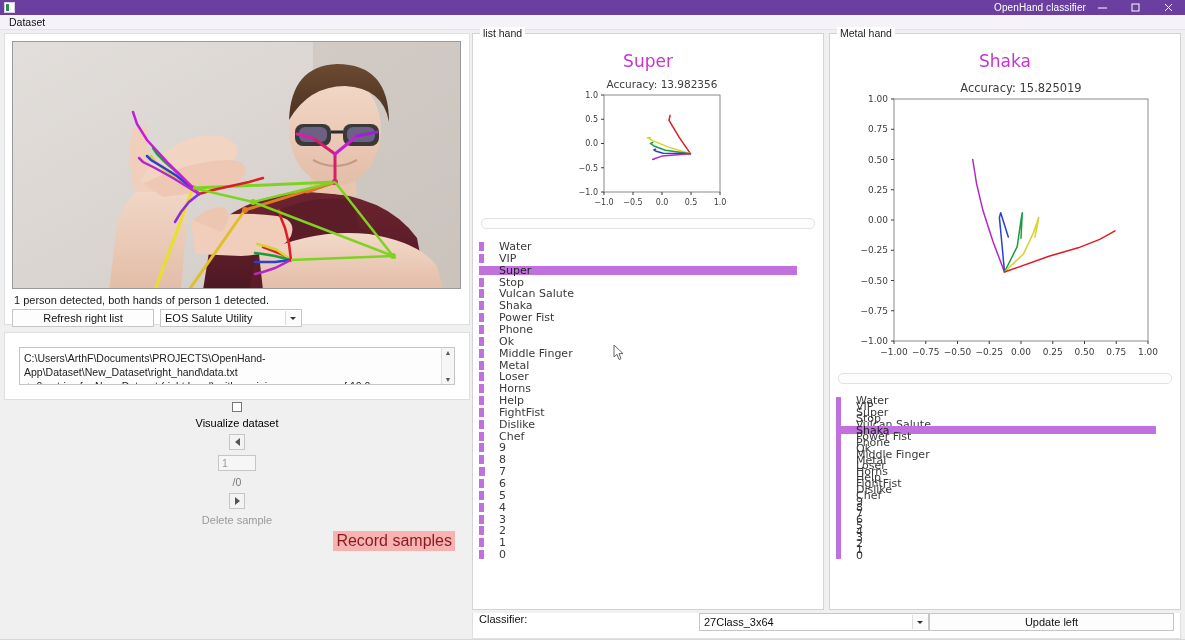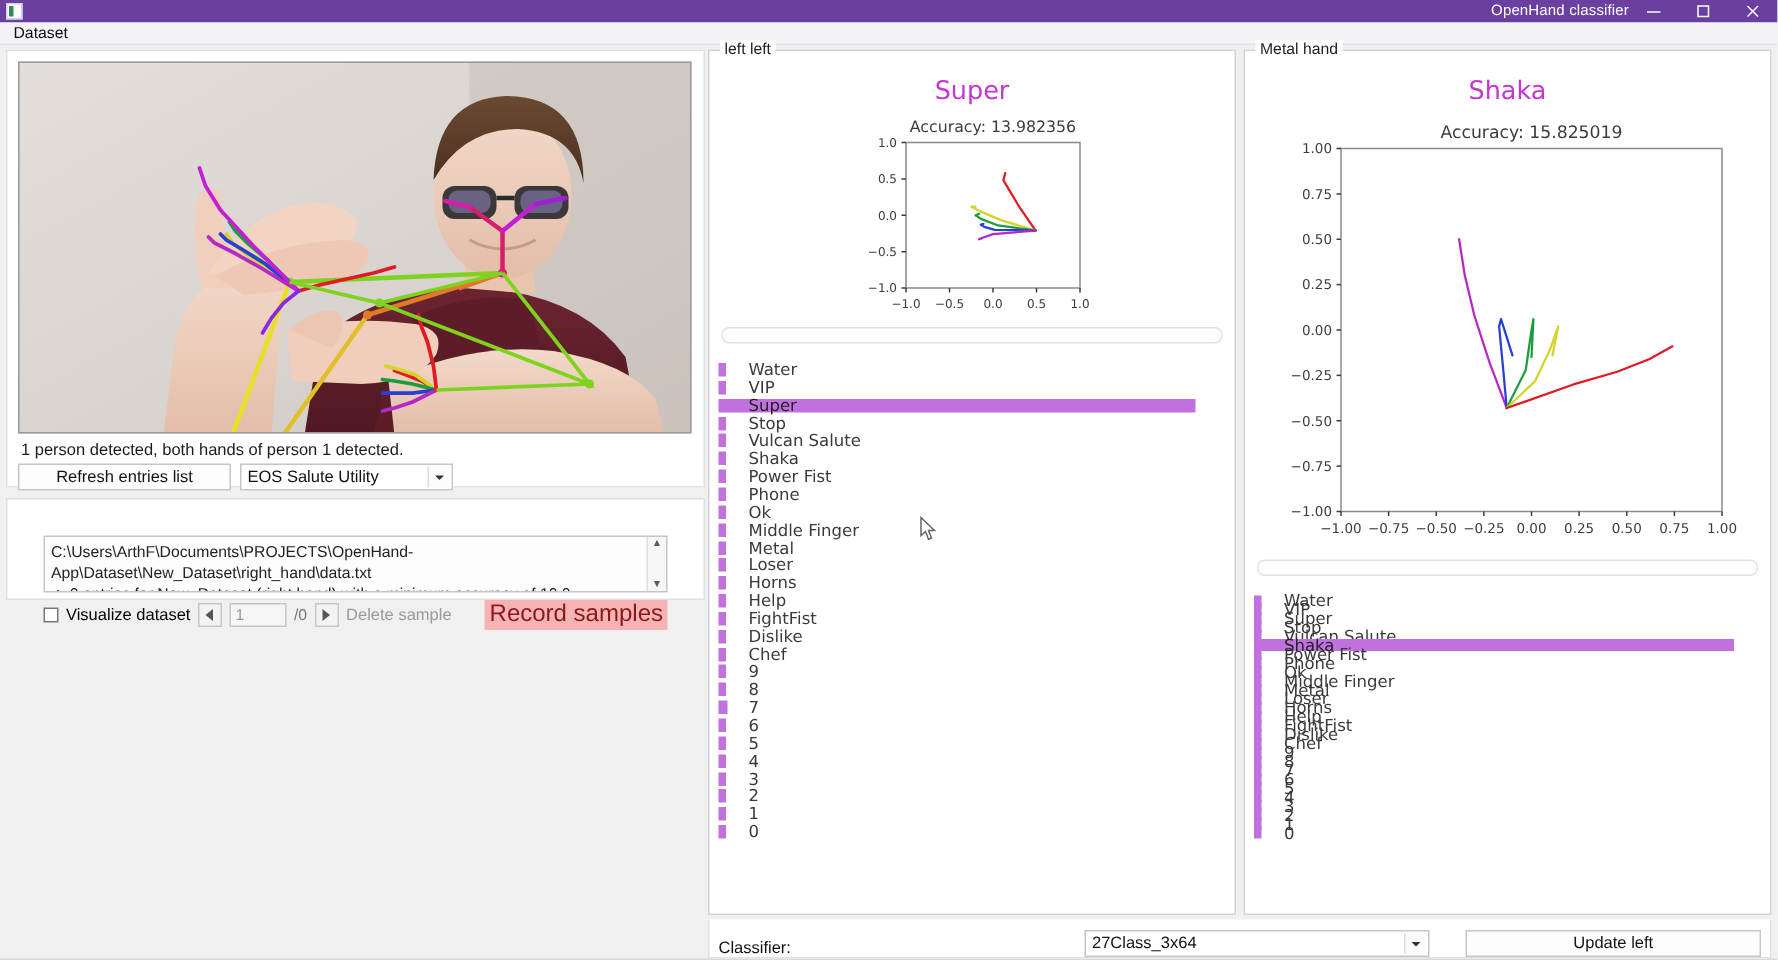--- a/index.html
+++ b/index.html
@@ -47,31 +47,31 @@
   }
   .combo .arrowbox{
     position:absolute;right:1px;top:1px;bottom:1px;width:14px;
     background:#fbfbfb;border-left:1px solid #dcdcdc;display:flex;align-items:center;justify-content:center;
   }
   .combo .arrowbox i{
     display:block;width:0;height:0;border-left:3px solid transparent;border-right:3px solid transparent;border-top:3px solid #333;
   }
   #camera-combo{width:142px;}
   
-  #dataset-card{margin-top:7px;height:68px;padding:24px;}
+  #dataset-card{margin-top:7px;height:68px;padding:14px;}
   #log-box{
     border:1px solid #c6c6c6;background:#fdfdfd;height:38px;box-sizing:border-box;
     font-size:10.5px;color:#222;padding:3px 4px;position:relative;overflow:hidden;line-height:14px;
   }
   #log-scroll{
     position:absolute;right:0;top:0;bottom:0;width:12px;background:#f6f6f6;border-left:1px solid #e0e0e0;
     display:flex;flex-direction:column;justify-content:space-between;align-items:center;
   }
   #log-scroll span{font-size:7px;color:#5a5a5a;line-height:9px;}
-  #dataset-controls{display:flex;align-items:center;margin-top:5px;gap:5px;font-size:11px;}
+  #dataset-controls{display:flex;align-items:center;margin-top:17px;gap:5px;font-size:11px;flex-direction:column;}
   .chk{width:10px;height:10px;border:1px solid #767676;background:#fff;box-sizing:border-box;display:inline-block;}
   .spinbtn{width:16px;height:16px;border:1px solid #c6c6c6;background:#f3f3f3;display:flex;align-items:center;justify-content:center;box-sizing:border-box;}
   .spinbtn i.lt{width:0;height:0;border-top:4px solid transparent;border-bottom:4px solid transparent;border-right:5px solid #555;}
   .spinbtn i.rt{width:0;height:0;border-top:4px solid transparent;border-bottom:4px solid transparent;border-left:5px solid #555;}
   #sample-index{width:38px;height:16px;border:1px solid #c6c6c6;background:#f6f6f6;box-sizing:border-box;font-size:10.5px;color:#999;padding-left:3px;line-height:14px;}
   #sample-total{font-size:10.5px;color:#777;}
   #delete-sample{color:#9a9a9a;font-size:11px;text-align:center;}
   #record-samples{margin-left:auto;background:#f7b3b3;color:#8a1a1a;font-size:16px;padding:1px 3px;}
   
   #hands-wrap{display:flex;gap:5px;flex:1 1 auto;}
@@ -83,21 +83,21 @@
   .hand-title{text-align:center;font-size:17px;color:#c535d4;margin:17px 0 6px;font-family:"DejaVu Sans",sans-serif;}
   .plot-wrap{display:flex;justify-content:center;}
   .divider{height:9px;border:1px solid #e2e2e2;border-radius:5px;background:#fdfdfd;margin:6px 2px 8px;}
   .barlist{flex:1 1 auto;position:relative;}
   .barrow{position:absolute;left:0;display:flex;align-items:center;height:10px;}
   .barrow .bar{height:9px;background:#c071dd;flex:0 0 auto;}
   .barrow .bar.hl{background:#c071dd;}
   .barrow .lab{font-size:11px;color:#3a3a3a;margin-left:6px;white-space:nowrap;font-family:"DejaVu Sans",sans-serif;}
   .barrow.sel .lab{color:#222;}
   
-  #classifier-bar{height:26px;background:#fff;border:1px solid #dfdfdf;border-top:none;display:flex;align-items:flex-end;padding:0 6px;box-sizing:border-box;gap:24px;margin-top:3px;}
+  #classifier-bar{height:26px;background:#fff;border:1px solid #dfdfdf;border-top:none;display:flex;align-items:flex-start;padding:0 6px;box-sizing:border-box;gap:0;margin-top:3px;}
   #classifier-label{font-size:11px;color:#111;width:220px;}
   #classifier-combo{width:230px;}
   #update-list-btn{flex:1 1 auto;height:18px;}
   
   #statusbar{height:16px;background:#ececec;border-top:1px solid #d8d8d8;display:flex;align-items:center;font-size:10px;padding-left:3px;gap:6px;color:#222;}
   
   #cursor{position:absolute;left:613px;top:344px;width:12px;height:17px;pointer-events:none;}
 </style>
 </head>
 <body>
@@ -221,21 +221,21 @@
             <polyline points="180,146 240,160 322,140"></polyline>
             <polyline points="240,160 380,214 322,140"></polyline>
             <polyline points="278,218 380,214"></polyline>
           </g>
           <circle cx="380" cy="214" r="3" fill="#7ed321"></circle>
           <circle cx="240" cy="160" r="3" fill="#7ed321"></circle>
         </svg>
       </div>
       <div id="detect-status">1 person detected, both hands of person 1 detected.</div>
       <div class="row">
-        <div class="btn" id="refresh-camera-btn">Refresh entries list</div>
+        <div class="btn" id="refresh-camera-btn">Refresh right list</div>
         <div class="combo" id="camera-combo">
           <span>EOS Salute Utility</span>
           <span class="arrowbox">
               <i></i>
             </span>
         </div>
       </div>
     </div>
 
     <div class="card" id="dataset-card">
@@ -261,21 +261,21 @@
         <span id="delete-sample">Delete sample</span>
         <span id="record-samples">Record samples</span>
       </div>
     </div>
   </div>
 
   <div id="rightcol">
     <div id="hands-wrap">
 
       <div class="hand-group">
-        <div class="group-legend">left left</div>
+        <div class="group-legend">list hand</div>
         <div class="hand-title">Super</div>
         <div class="plot-wrap">
           <svg id="plot-left" width="160" height="135">
               <text x="94" y="11" text-anchor="middle" font-family="DejaVu Sans, sans-serif" font-size="10.5" fill="#3c3c3c">Accuracy: 13.982356</text>
               <rect x="36" y="18" width="116" height="97" fill="none" stroke="#8a8a8a" stroke-width="1"></rect>
               <line x1="36" y1="115" x2="36" y2="118" stroke="#3c3c3c" stroke-width="1"></line>
               <text x="36" y="128" text-anchor="middle" font-family="DejaVu Sans, sans-serif" font-size="8" fill="#3c3c3c">−1.0</text>
               <line x1="65" y1="115" x2="65" y2="118" stroke="#3c3c3c" stroke-width="1"></line>
               <text x="65" y="128" text-anchor="middle" font-family="DejaVu Sans, sans-serif" font-size="8" fill="#3c3c3c">−0.5</text>
               <line x1="94" y1="115" x2="94" y2="118" stroke="#3c3c3c" stroke-width="1"></line>

